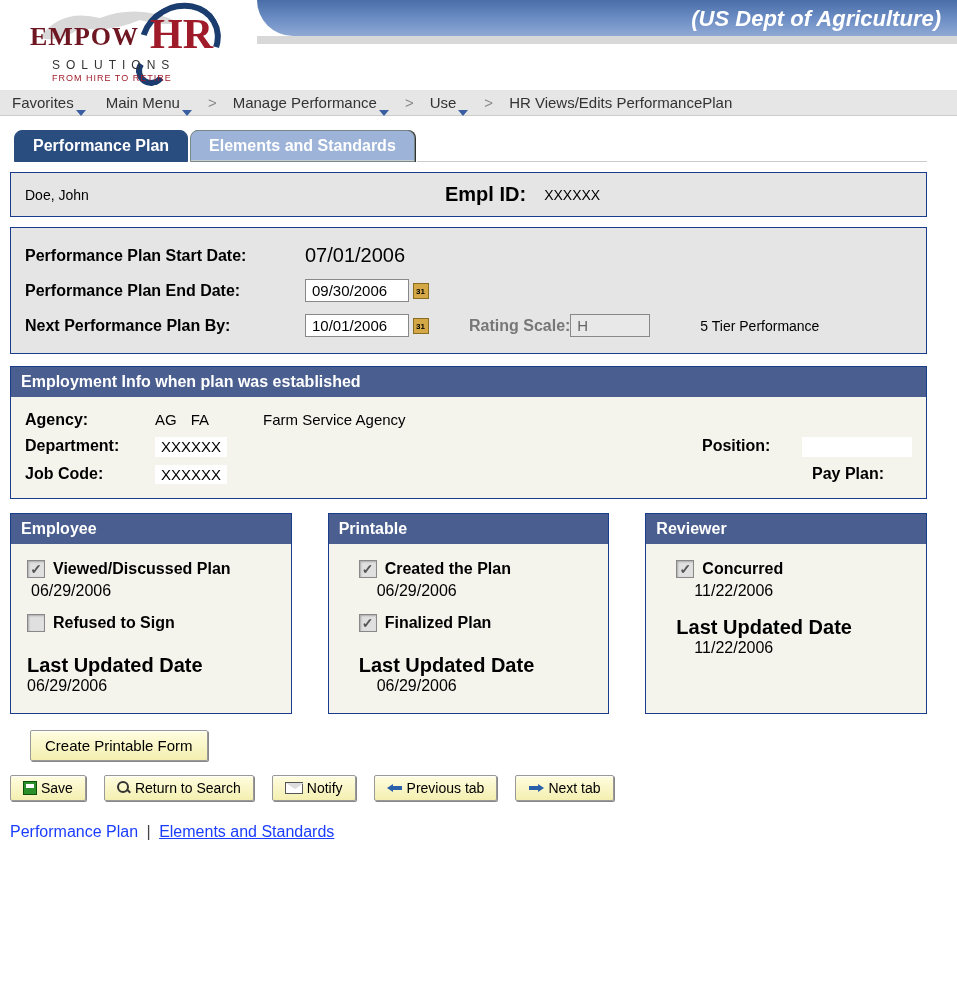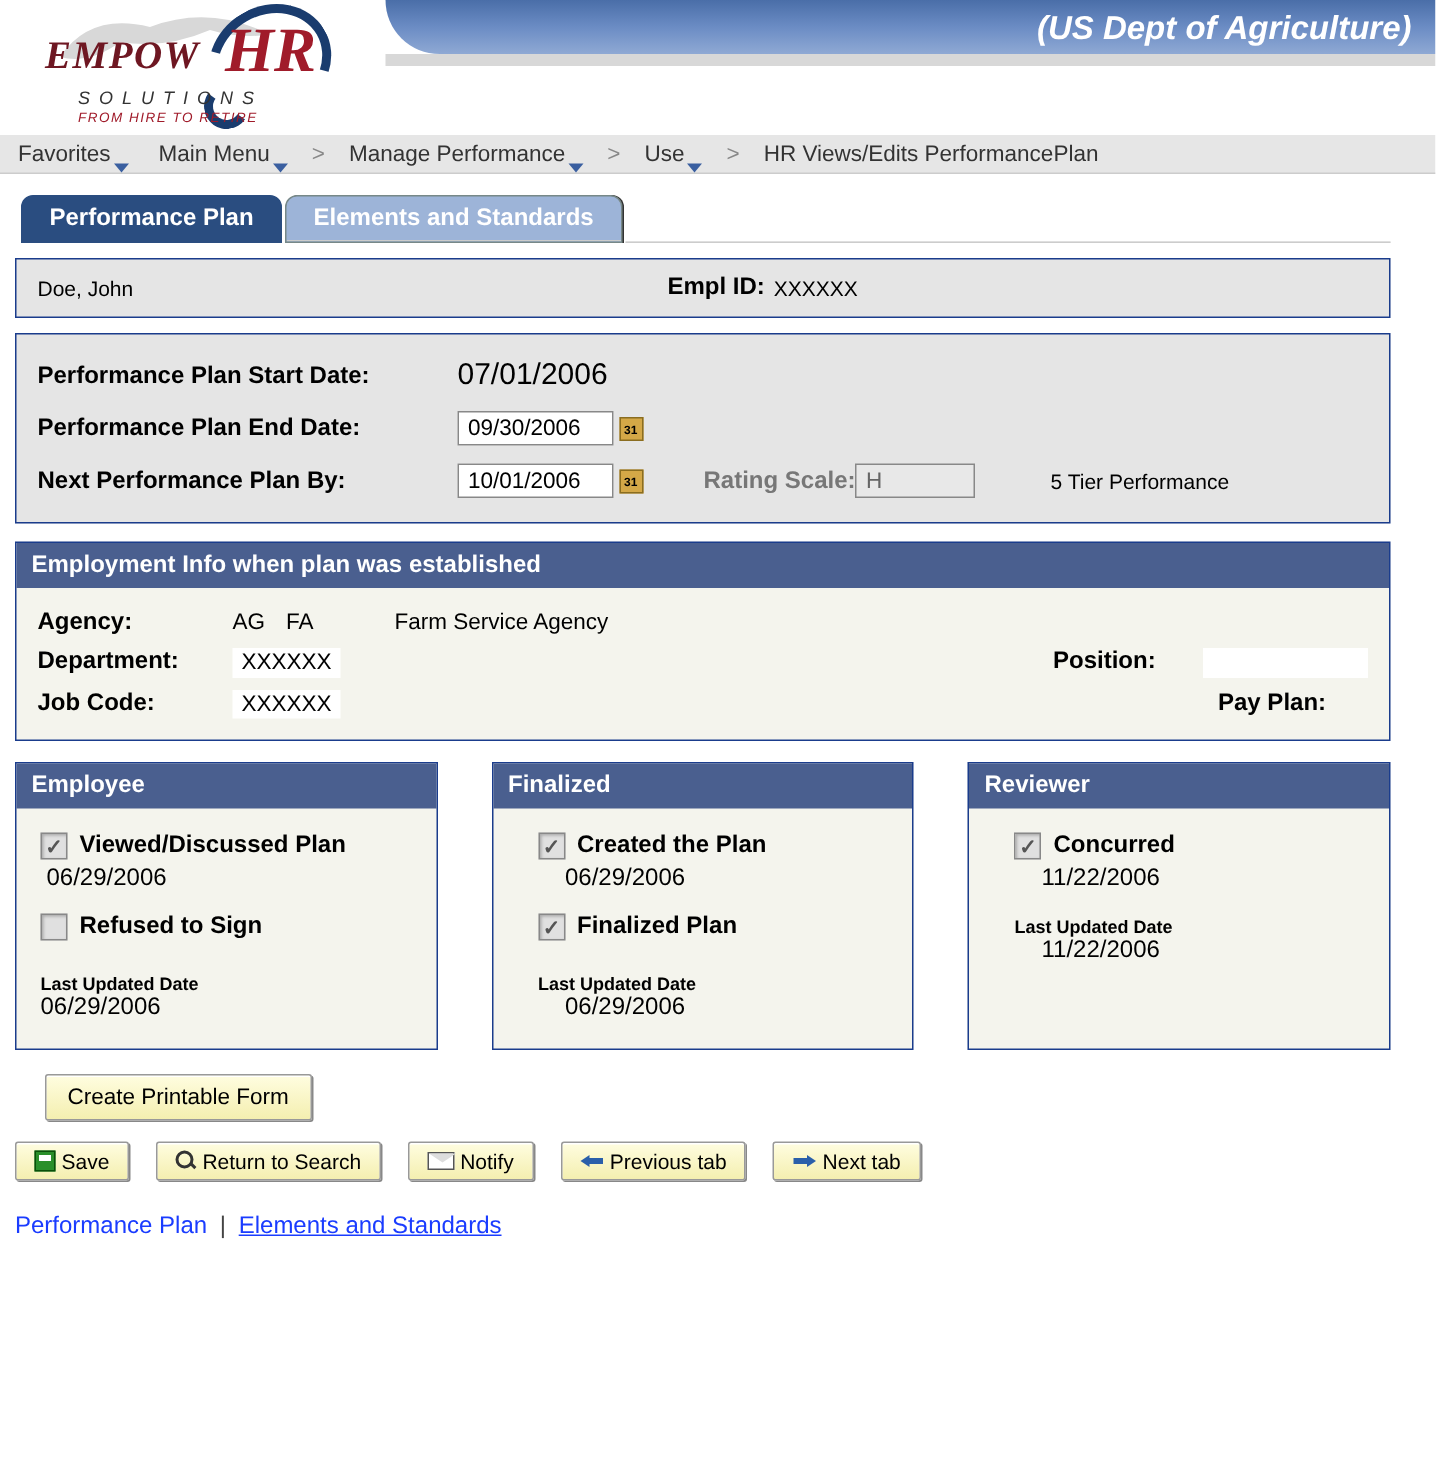--- a/index.html
+++ b/index.html
@@ -2,21 +2,21 @@
 <html><head>
 <meta charset="utf-8">
 <style>
   * { box-sizing: border-box; }
   body { margin: 0; font-family: Arial, Helvetica, sans-serif; font-size: 14px; color: #000; background: #fff; width: 957px; }
   
   
   .header { position: relative; height: 90px; background: #fff; }
   .header-banner { position: absolute; top: 0; right: 0; height: 36px; background: linear-gradient(to bottom, #4a6ea8 0%, #6b8cc4 50%, #8fa9d4 100%); width: 700px; border-bottom-left-radius: 40px; text-align: right; padding: 6px 16px 0 0; color: #fff; font-size: 22px; font-weight: bold; font-style: italic; }
   .header-sub { position: absolute; top: 36px; right: 0; width: 700px; height: 8px; background: #d8d8d8; }
-  .logo-area { position: absolute; top: 0; left: 20px; width: 220px; height: 88px; font-style: italic; }
+  .logo-area { position: absolute; top: 0; left: 20px; width: 220px; height: 88px; }
   .logo-bird { position: absolute; top: -2px; left: 0; width: 200px; height: 60px; }
   .logo-text-empow { position: absolute; top: 22px; left: 10px; font-family: Georgia, serif; font-size: 26px; font-weight: bold; letter-spacing: 1px; color: #6e1722; }
   .logo-text-hr { position: absolute; top: 10px; left: 130px; font-family: Georgia, serif; font-size: 42px; font-weight: bold; color: #a01b2a; }
   .logo-arc { position: absolute; top: 4px; left: 118px; width: 84px; height: 74px; border: 6px solid #1a3c6e; border-left-color: transparent; border-bottom-color: transparent; border-radius: 50%; transform: rotate(-30deg); }
   .logo-arc2 { position: absolute; top: 56px; left: 116px; width: 30px; height: 30px; border: 6px solid #1a3c6e; border-top-color: transparent; border-right-color: transparent; border-radius: 50%; transform: rotate(-10deg); }
   .logo-sub1 { position: absolute; top: 58px; left: 32px; font-size: 12px; letter-spacing: 6px; color: #333; }
   .logo-sub2 { position: absolute; top: 73px; left: 32px; font-size: 9px; letter-spacing: 1px; color: #a01b2a; }
   
   
   .crumb-bar { background: #e6e6e6; border-bottom: 1px solid #ccc; padding: 4px 8px; font-size: 15px; display: flex; align-items: center; gap: 12px; text-align: center; }
@@ -31,21 +31,21 @@
   .tab-row { display: flex; align-items: flex-end; margin-left: 4px; }
   .tab { padding: 6px 18px; font-size: 16px; font-weight: bold; border-top-left-radius: 8px; border-top-right-radius: 8px; cursor: pointer; margin-right: 2px; position: relative; }
   .tab-active { background: #2a4d80; color: #fff; border: 1px solid #2a4d80; }
   .tab-inactive { background: #9db4d8; color: #fff; border: 1px solid #788; box-shadow: 1px 0 0 #333, 0 -1px 0 #ccc inset; }
   .tab-underline { border-bottom: 1px solid #ccc; flex: 1; margin-bottom: 0px; height: 1px; background: #e8e8e8; }
   
   
   .box-blue-border { border: 1px solid #1a3c8c; background: #e5e5e5; padding: 10px 14px; margin-top: 10px; }
   .name-box { display: flex; align-items: center; }
   .name-val { flex: 0 0 420px; font-size: 14px; }
-  .emplid-lbl { font-weight: bold; font-size: 16px; margin-right: 6px; }
+  .emplid-lbl { font-weight: bold; font-size: 20px; margin-right: 18px; }
   
   .field-row { display: flex; align-items: center; padding: 6px 0; }
   .field-lbl { font-weight: bold; width: 280px; font-size: 16px; }
   .field-val { font-size: 20px; }
   
   .date-input { border: 1px solid #888; background: #fff; padding: 2px 6px; font-size: 15px; width: 104px; font-family: inherit; }
   .date-icon { display: inline-block; width: 16px; height: 16px; background: #d4a847; border: 1px solid #8a6d20; margin-left: 4px; vertical-align: middle; position: relative; cursor: pointer; }
   .date-icon::after { content: "31"; font-size: 8px; position: absolute; top: 3px; left: 2px; color: #000; font-weight: bold; }
   
   .rating-input { border: 1px solid #888; background: #e8e8e8; padding: 2px 6px; font-size: 15px; width: 80px; color: #666; font-family: inherit; }
@@ -65,21 +65,21 @@
   
   
   .three-col { display: flex; gap: 36px; margin-top: 14px; }
   .col-panel { border: 1px solid #1a3c8c; background: #f4f4ed; flex: 1; }
   
   .check-row { display: flex; align-items: center; padding: 6px 2px; gap: 8px; }
   .check-box { width: 18px; height: 18px; border: 1px solid #888; background: #e0e0e0; display: inline-flex; align-items: center; justify-content: center; box-shadow: inset 1px 1px 2px #aaa; }
   .check-box.checked::after { content: "✓"; font-size: 14px; color: #555; font-weight: bold; }
   .check-lbl { font-weight: bold; font-size: 16px; }
   .date-under { font-size: 16px; padding-left: 6px; margin-top: -2px; margin-bottom: 8px; }
-  .last-upd-lbl { font-weight: bold; font-size: 12px; padding: 2px 2px 0; margin-top: 14px; }
+  .last-upd-lbl { font-weight: bold; font-size: 20px; padding: 2px 2px 0; margin-top: 14px; }
   .last-upd-val { font-size: 16px; padding: 0 2px 8px; }
   
   
   .btn-row { margin-top: 16px; }
   .ps-btn { display: inline-flex; align-items: center; gap: 4px; background: linear-gradient(to bottom, #fffde0, #f4efb0); border: 1px solid #999; box-shadow: 1px 1px 0 #888, inset 0 1px 0 #fff; padding: 4px 12px; font-size: 14px; cursor: pointer; font-family: inherit; margin-right: 8px; border-radius: 2px; }
   .btn-row2 { margin-top: 14px; display: flex; gap: 10px; }
   
   .icon-save { width: 14px; height: 14px; background: #2a8f2a; border: 1px solid #0a4f0a; display: inline-block; position: relative; }
   .icon-save::after { content: ""; position: absolute; top: 2px; left: 2px; width: 8px; height: 4px; background: #fff; }
   .icon-search { width: 14px; height: 14px; display: inline-block; position: relative; }
@@ -203,21 +203,21 @@
         <div class="check-row">
           <span class="check-box"></span>
           <span class="check-lbl">Refused to Sign</span>
         </div>
         <div class="last-upd-lbl">Last Updated Date</div>
         <div class="last-upd-val">06/29/2006</div>
       </div>
     </div>
 
     <div class="col-panel">
-      <div class="section-header">Finalized</div>
+      <div class="section-header">Printable</div>
       <div class="section-body" style="padding-left:28px;">
         <div class="check-row">
           <span class="check-box checked"></span>
           <span class="check-lbl">Created the Plan</span>
         </div>
         <div class="date-under" style="padding-left:20px;">06/29/2006</div>
         <div class="check-row">
           <span class="check-box checked"></span>
           <span class="check-lbl">Finalized Plan</span>
         </div>

